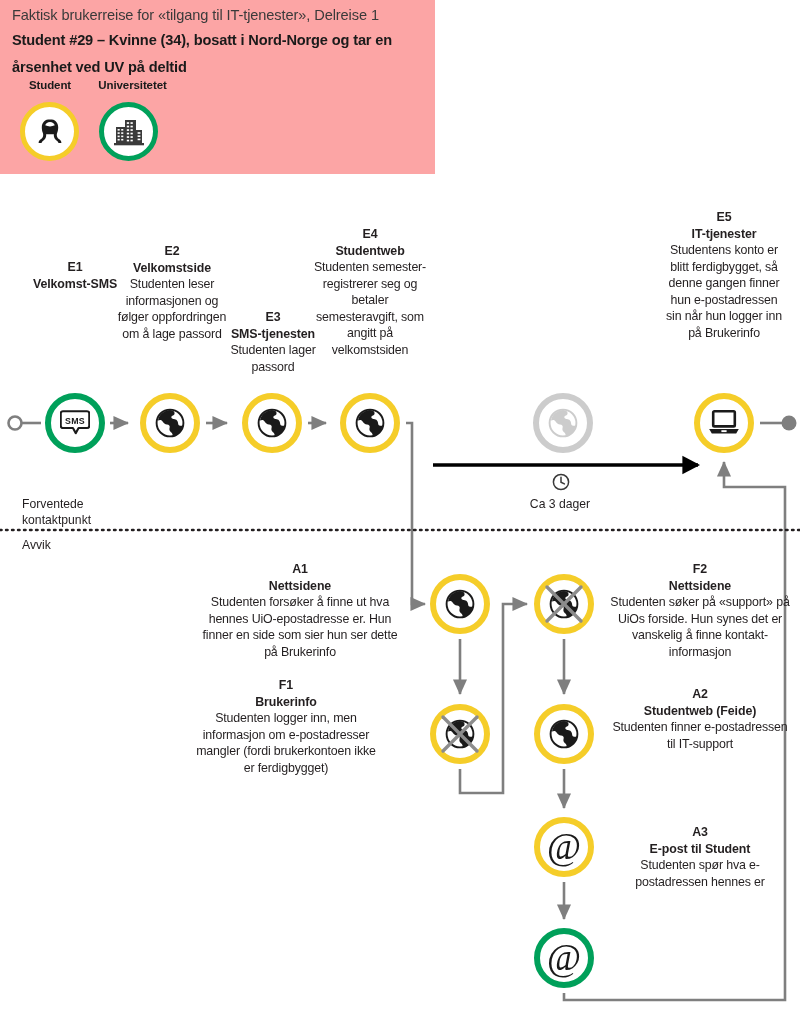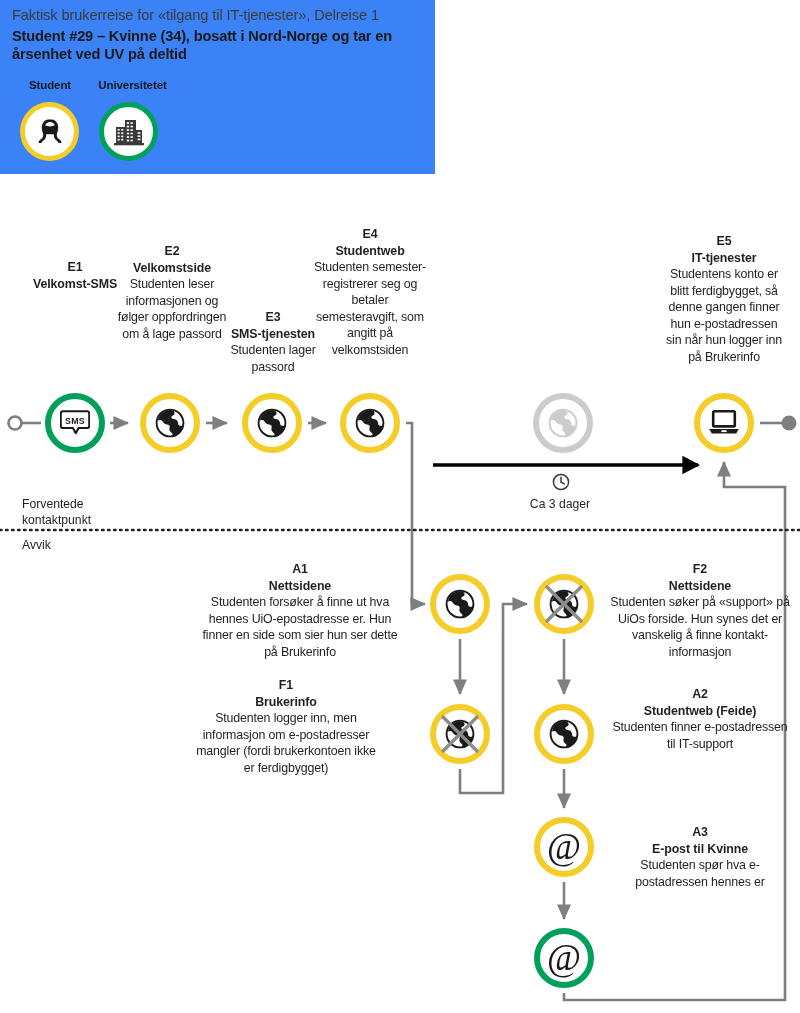--- a/index.html
+++ b/index.html
@@ -7,30 +7,30 @@
   body{
     width:800px;height:1013px;position:relative;overflow:hidden;
     font-family:"Liberation Sans","DejaVu Sans",sans-serif;
     color:#231f20;
   }
   #stage{position:absolute;left:0;top:0;width:800px;height:1013px;}
 
   
   #header-panel{
     position:absolute;left:0;top:0;width:435px;height:174px;
-    background:#3b82f6;
+    background:#fca5a5;
   }
   #journey-subtitle{
     position:absolute;left:12px;top:6px;width:415px;
     font-size:14.6px;line-height:19px;color:#3a3a3a;font-weight:400;
     letter-spacing:-0.1px;
   }
   #journey-title{
     position:absolute;left:12px;top:27px;width:412px;
-    font-size:14.6px;line-height:18px;color:#1a1a1a;font-weight:bold;
+    font-size:14.6px;line-height:27px;color:#1a1a1a;font-weight:bold;
     letter-spacing:-0.15px;
   }
   .legend-label{
     position:absolute;font-size:11.5px;font-weight:bold;color:#1a1a1a;
     text-align:center;letter-spacing:-0.1px;
   }
   #legend-student-label{left:14px;top:79px;width:72px;}
   #legend-uni-label{left:86px;top:79px;width:93px;}
   .legend-node{position:absolute;border-radius:50%;background:#fff;
     box-sizing:border-box;}
@@ -189,21 +189,21 @@
   <div class="tb" style="left:217px;top:309px;width:112px;">
     <span class="code">E3</span>
     <span class="name">SMS-tjenesten</span>
     <span class="desc">Studenten lager passord</span>
   </div>
   <div class="tb" style="left:313px;top:226px;width:114px;">
     <span class="code">E4</span>
     <span class="name">Studentweb</span>
     <span class="desc">Studenten semester-registrerer seg og betaler semesteravgift, som angitt på velkomstsiden</span>
   </div>
-  <div class="tb" style="left:664px;top:209px;width:120px;margin-top:24px;">
+  <div class="tb" style="left:664px;top:209px;width:120px;">
     <span class="code">E5</span>
     <span class="name">IT-tjenester</span>
     <span class="desc">Studentens konto er blitt ferdigbygget, så denne gangen finner hun e-postadressen sin når hun logger inn på Brukerinfo</span>
   </div>
 
   <div class="node uni" style="left:45px;top:393px;width:60px;height:60px;">
     <svg width="30" height="30" viewBox="0 0 32 32">
       <path d="M3.2 3.4 h25.6 a2.4 2.4 0 0 1 2.4 2.4 v13.2 a2.4 2.4 0 0 1 -2.4 2.4
                h-9.0 l-3.0 5.4 l-3.0 -5.4 h-10.6 a2.4 2.4 0 0 1 -2.4 -2.4
                v-13.2 a2.4 2.4 0 0 1 2.4 -2.4 z" fill="none" stroke="#1a1a1a" stroke-width="2.2" stroke-linejoin="round"></path>
@@ -282,21 +282,21 @@
     <span class="name">Nettsidene</span>
     <span class="desc">Studenten søker på «support» på UiOs forside. Hun synes det er vanskelig å finne kontakt-informasjon</span>
   </div>
   <div class="tb" style="left:611px;top:686px;width:178px;">
     <span class="code">A2</span>
     <span class="name">Studentweb (Feide)</span>
     <span class="desc">Studenten finner e-postadressen til IT-support</span>
   </div>
   <div class="tb" style="left:607px;top:824px;width:186px;">
     <span class="code">A3</span>
-    <span class="name">E-post til Kvinne</span>
+    <span class="name">E-post til Student</span>
     <span class="desc">Studenten spør hva e-postadressen hennes er</span>
   </div>
 
   <div class="node student" style="left:430px;top:574px;width:60px;height:60px;">
     <svg width="34" height="34" viewBox="0 0 34 34">
       <circle cx="17" cy="17" r="13.4" fill="none" stroke="#1a1a1a" stroke-width="1.9"></circle>
       <path d="M17 3.9 c4.0 0.3 5.2 2.5 4.4 4.3 -0.8 1.8 -3.6 1.3 -3.0 3.4
                0.6 2.1 4.1 1.2 5.6 2.8 1.5 1.6 0.6 4.2 2.4 5.1 1.4 0.7 2.6 0.2 3.2 -0.6
                -0.4 6.3 -5.0 11.0 -10.4 11.9 1.0 -2.1 0.2 -3.6 -1.2 -4.6
                -1.4 -1.0 -2.0 -2.6 -1.4 -4.4 0.6 -1.8 -0.6 -3.0 -2.6 -3.2

